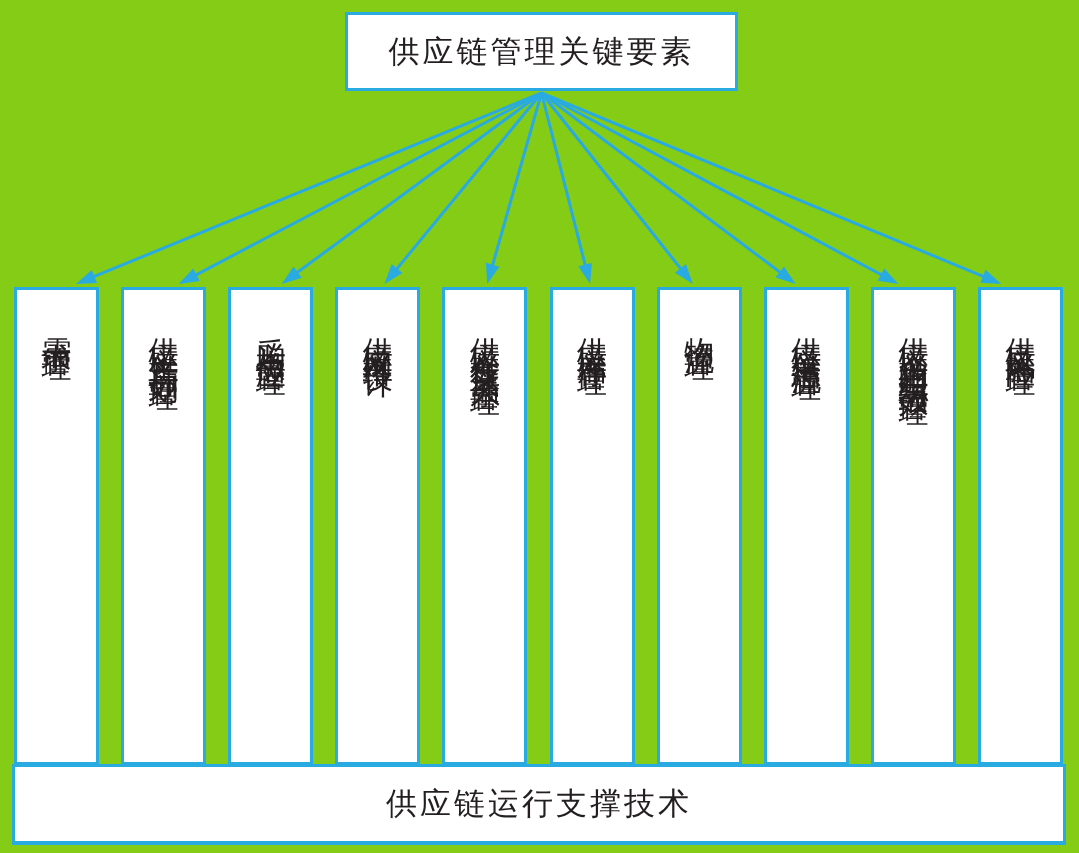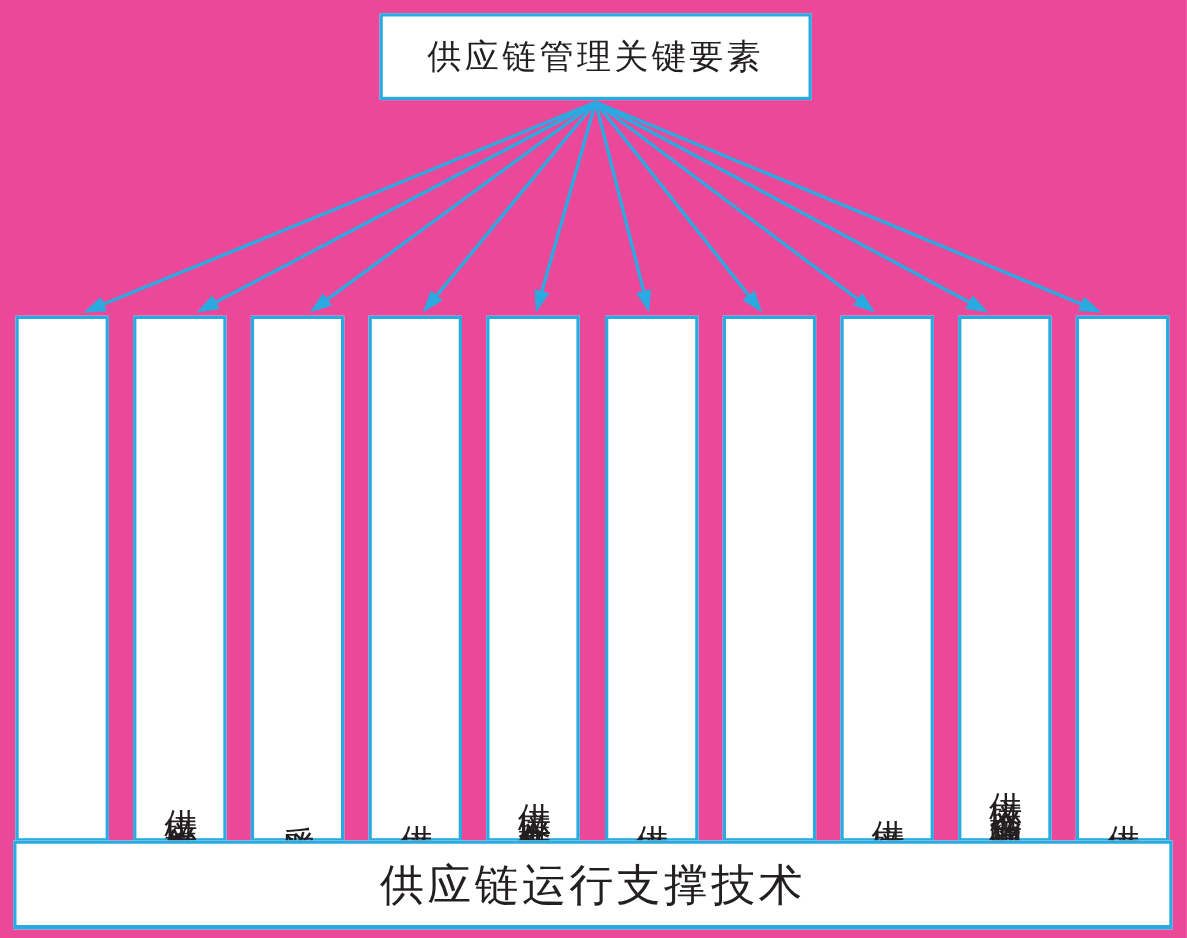--- a/index.html
+++ b/index.html
@@ -6,23 +6,22 @@
   * { margin: 0; padding: 0; box-sizing: border-box; }
   body {
     background: #ffffff;
     font-family: "Liberation Serif", "DejaVu Serif", serif;
     color: var(--ink);
   }
   .canvas {
     position: relative;
     width: 1079px;
     height: 853px;
-    background: #ec4899;
+    background: #84cc16;
     overflow: hidden;
-    text-align: right;
   }
   .top-box {
     position: absolute;
     left: 345px; top: 12px;
     width: 393px; height: 79px;
     border: 3px solid var(--accent);
     background: #ffffff;
     display: flex; align-items: center; justify-content: center;
     z-index: 2;
   }
@@ -66,21 +65,21 @@
     position: absolute;
     left: 12px; top: 764px;
     width: 1054px; height: 81px;
     border: 3px solid var(--accent);
     border-bottom-width: 4px;
     background: #ffffff;
     display: flex; align-items: center; justify-content: center;
     z-index: 3;
   }
   .bottom-box .label {
-    font-size: 40px;
+    font-size: 31px;
     letter-spacing: 3px;
     white-space: nowrap;
   }
 </style>
 </head>
 <body>
 
 <div class="canvas">
 
   <div class="top-box">

